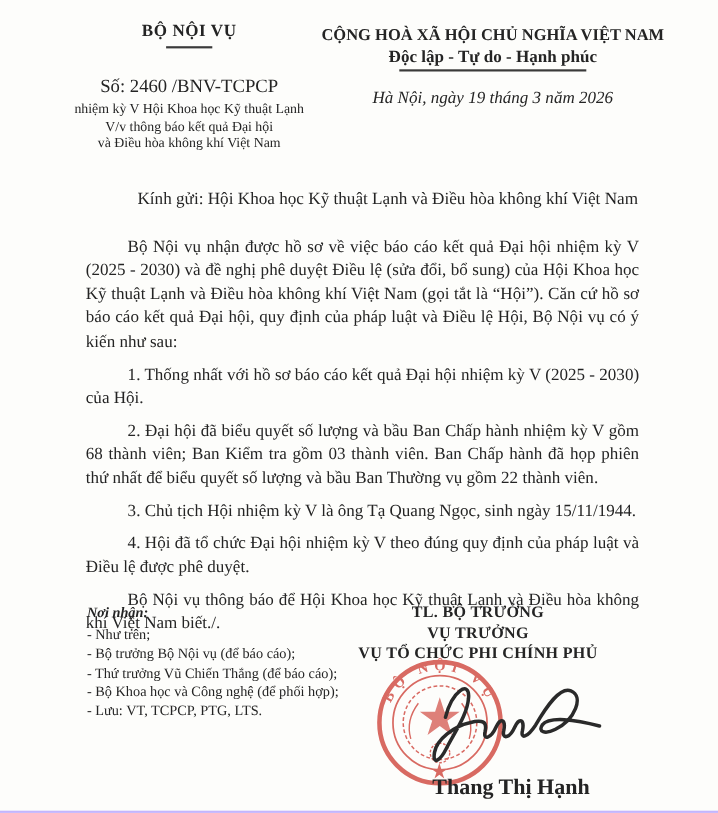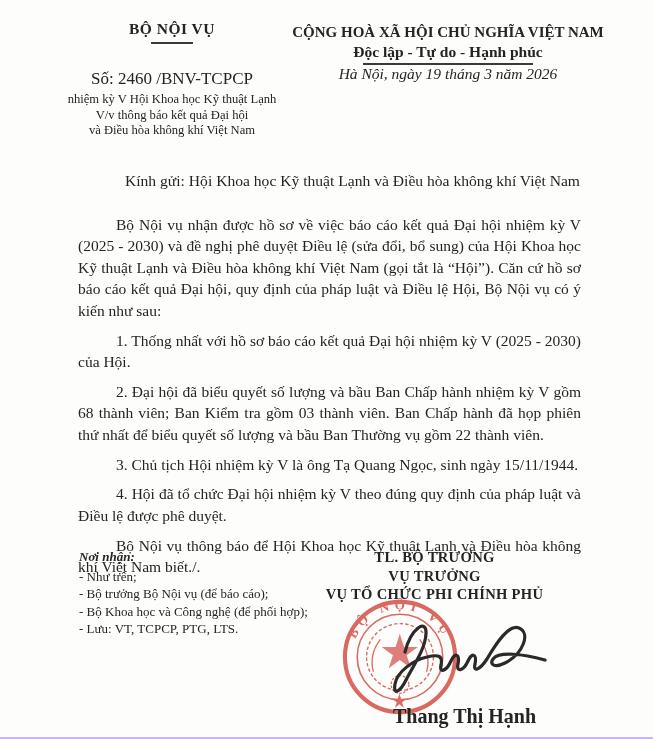--- a/index.html
+++ b/index.html
@@ -15,21 +15,21 @@
   .hdr-left{position:absolute;left:62px;top:20px;width:220px;text-align:center;}
   .org-name{font-weight:bold;font-size:15.5px;letter-spacing:.5px;}
   .org-underline{width:42px;height:2px;background:#3a3a3a;margin:4px auto 0;}
   .doc-number{font-size:17px;margin-top:25px;white-space:nowrap;}
   .doc-subject{font-size:12.6px;line-height:15.5px;margin-top:3px;width:240px;margin-left:-10px;}
 
   .hdr-right{position:absolute;left:288px;top:24px;width:320px;text-align:center;}
   .motto1{font-weight:bold;font-size:15px;white-space:nowrap;}
   .motto2{font-weight:bold;font-size:15.5px;margin-top:2px;display:inline-block;}
   .motto-underline{width:170px;height:1.6px;background:#3a3a3a;margin:2px auto 0;}
-  .place-date{font-style:italic;font-size:15.5px;white-space:nowrap;}
+  .place-date{font-style:italic;font-size:15.5px;margin-top:16px;white-space:nowrap;}
 
   
   .salutation{position:absolute;left:75px;top:172px;width:505px;text-align:right;font-size:15.6px;}
   .body-text{position:absolute;left:78px;top:214px;width:503px;}
   .body-text p{
     margin:0 0 8.5px 0;text-indent:38px;text-align:justify;
     font-size:15.5px;line-height:21.4px;
   }
 
   
@@ -80,20 +80,21 @@
     <p>2. Đại hội đã biểu quyết số lượng và bầu Ban Chấp hành nhiệm kỳ V gồm 68 thành viên; Ban Kiểm tra gồm 03 thành viên. Ban Chấp hành đã họp phiên thứ nhất để biểu quyết số lượng và bầu Ban Thường vụ gồm 22 thành viên.</p>
     <p>3. Chủ tịch Hội nhiệm kỳ V là ông Tạ Quang Ngọc, sinh ngày 15/11/1944.</p>
     <p>4. Hội đã tổ chức Đại hội nhiệm kỳ V theo đúng quy định của pháp luật và Điều lệ được phê duyệt.</p>
     <p>Bộ Nội vụ thông báo để Hội Khoa học Kỹ thuật Lạnh và Điều hòa không khí Việt Nam biết./.</p>
   </div>
 
   <div class="recipients">
     <div class="recipients-label">Nơi nhận:</div>
     <div>- Như trên;</div>
     <div>- Bộ trưởng Bộ Nội vụ (để báo cáo);</div>
+    <div>- Thứ trưởng Vũ Chiến Thắng (để báo cáo);</div>
     <div>- Bộ Khoa học và Công nghệ (để phối hợp);</div>
     <div>- Lưu: VT, TCPCP, PTG, LTS.</div>
   </div>
 
   <div class="sign-block">
     <div class="sign-title">TL. BỘ TRƯỞNG</div>
     <div class="sign-title">VỤ TRƯỞNG</div>
     <div class="sign-title">VỤ TỔ CHỨC PHI CHÍNH PHỦ</div>
   </div>
 

